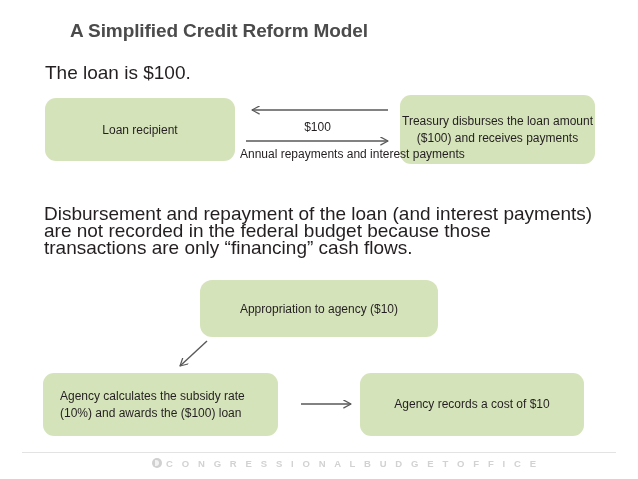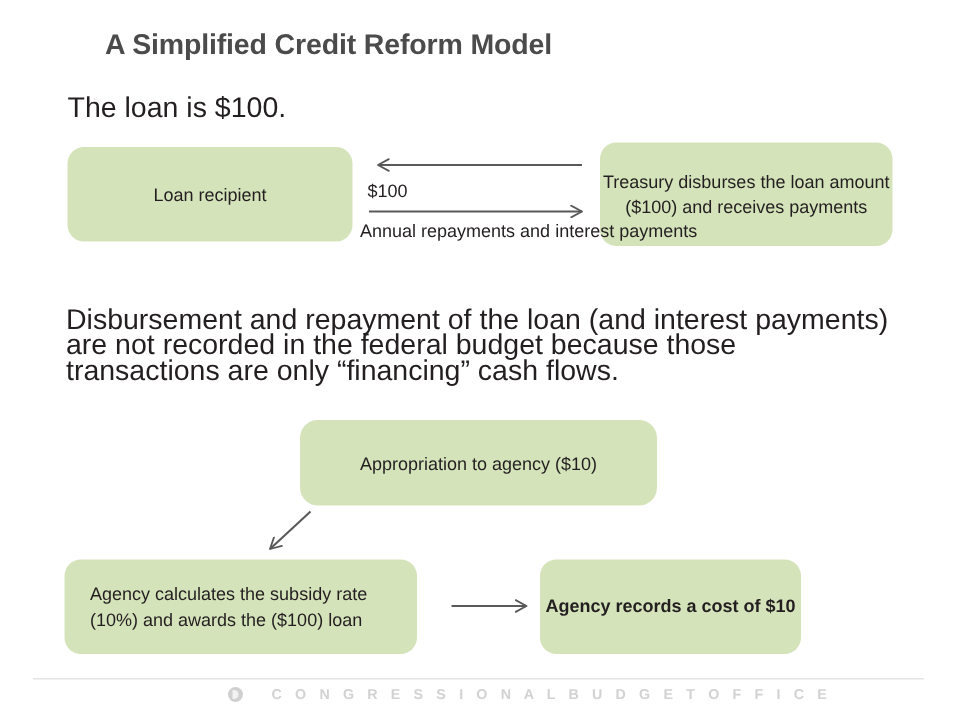--- a/index.html
+++ b/index.html
@@ -92,30 +92,29 @@
     width: 235px;
     height: 63px;
     justify-content: flex-start;
     text-align: left;
     padding-left: 17px;
     line-height: 17px;
   }
   #box-agency-records {
     left: 360px;
     top: 373px;
-    width: 174px;
+    width: 224px;
     height: 63px;
     line-height: 17px;
-    font-weight: bold;
   }
   .arrow-label {
     position: absolute;
     font-size: 12px;
     color: #231f20;
-    text-align: left;
+    text-align: center;
     line-height: 16px;
     white-space: nowrap;
   }
   #label-100 {
     left: 245px;
     top: 119px;
     width: 145px;
   }
   #label-annual {
     left: 240px;
@@ -138,21 +137,21 @@
     width: 594px;
     height: 1px;
     background: #e3e3e3;
   }
   .footer-brand {
     position: absolute;
     left: 152px;
     top: 458px;
     display: flex;
     align-items: flex-start;
-    gap: 19px;
+    gap: 4px;
   }
   .footer-logo {
     width: 10px;
     height: 10px;
     border-radius: 50%;
     background: #d0d0d0;
     position: relative;
   }
   .footer-logo::after {
     content: "";

